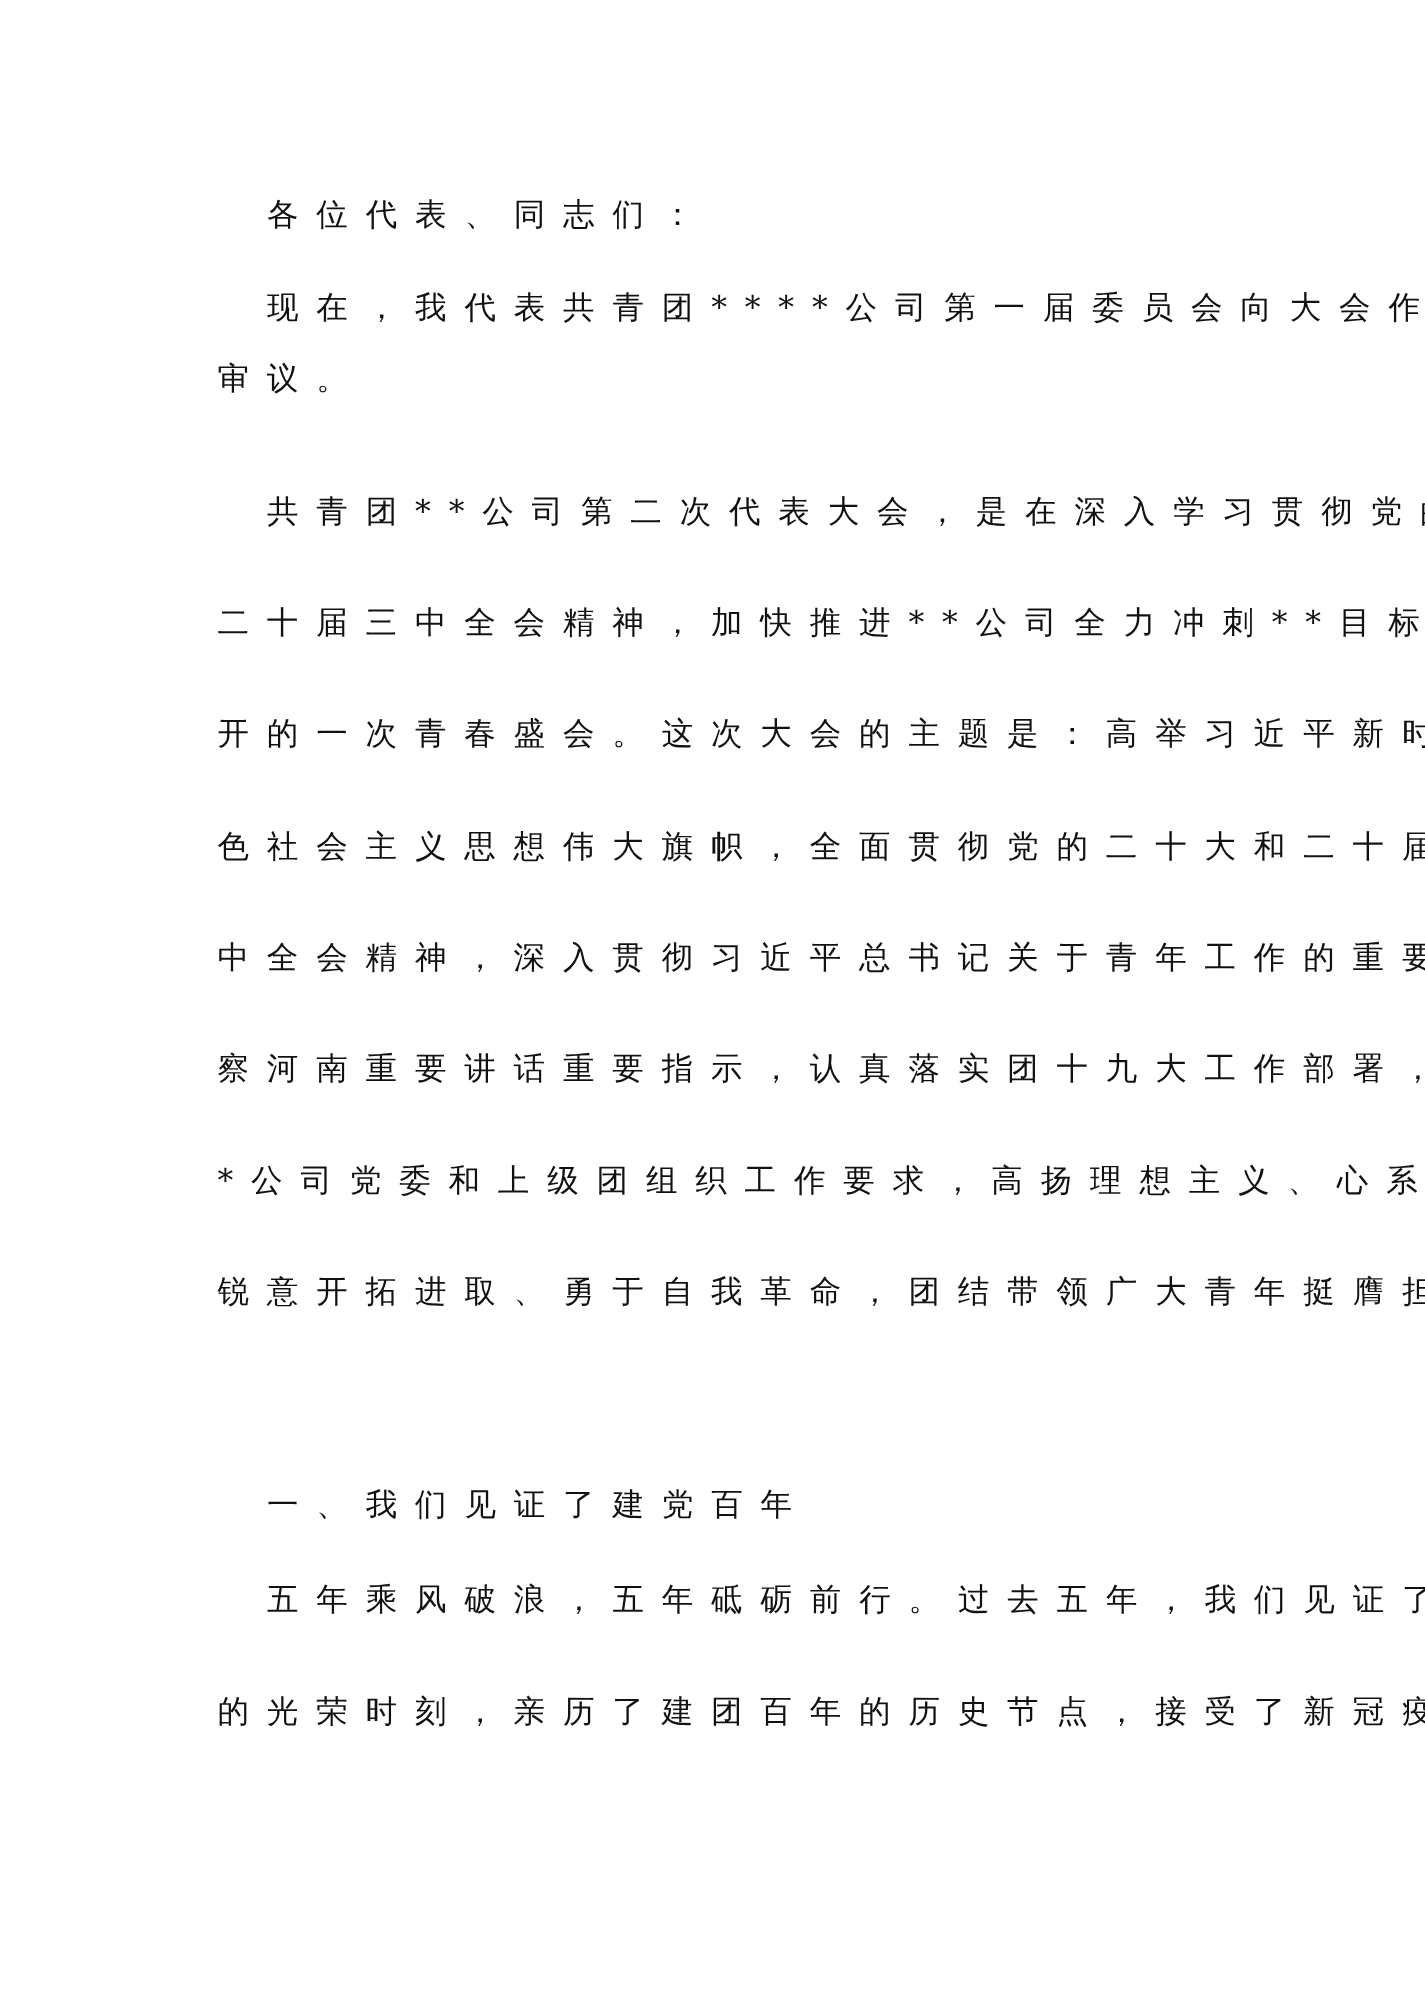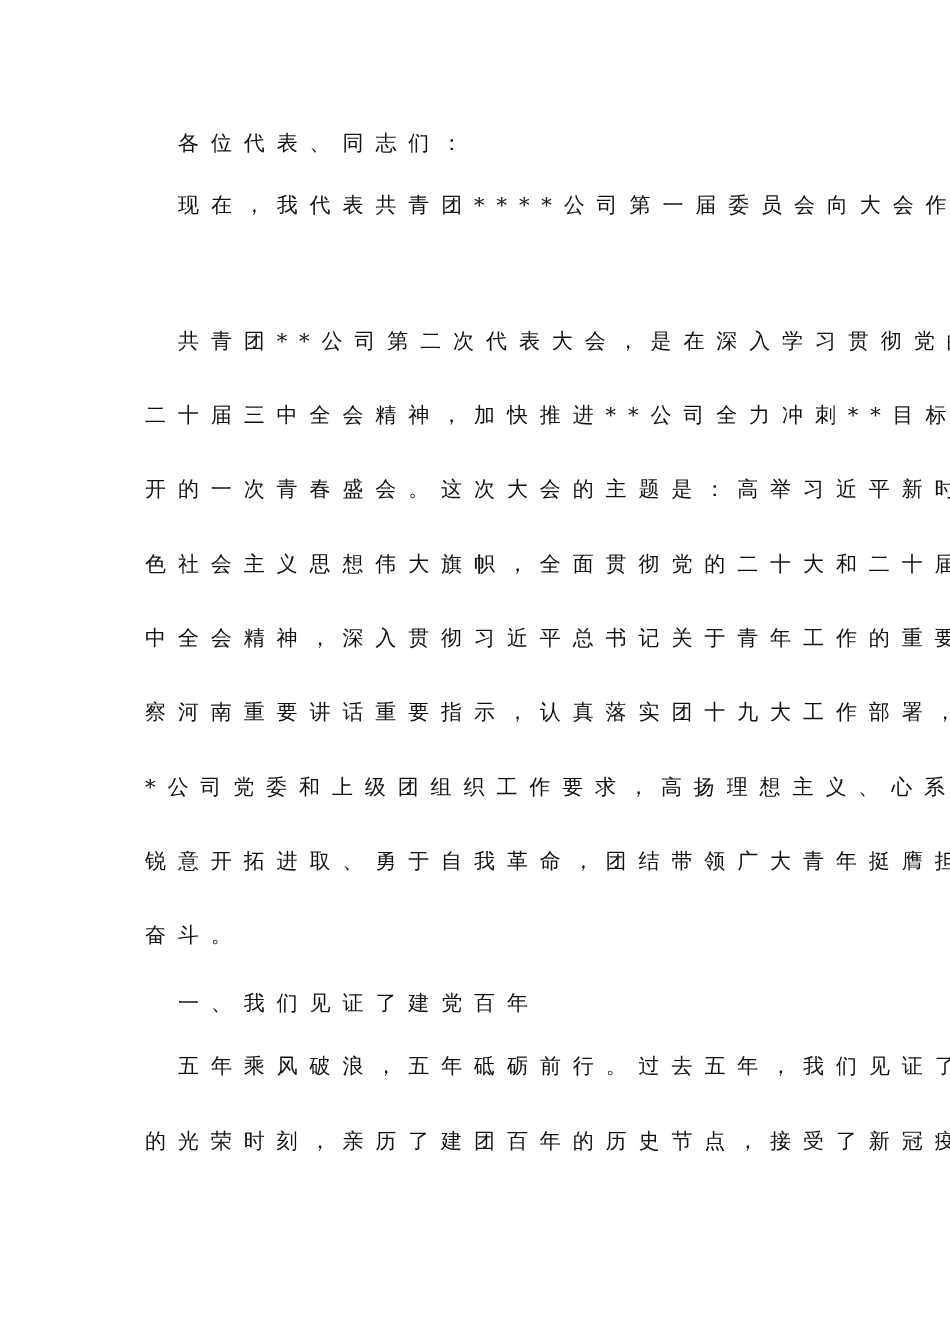--- a/index.html
+++ b/index.html
@@ -34,25 +34,25 @@
       overflow: visible;
     }
     .indent { left: 178px; }
   </style>
 </head>
 <body>
 
 <div class="page">
   <div class="line indent" style="top:131px">各位代表、同志们：</div>
   <div class="line indent" style="top:193px">现在，我代表共青团****公司第一届委员会向大会作报告，请予</div>
+  <div class="line" style="top:240px">审议。</div>
   <div class="line indent" style="top:329px">共青团**公司第二次代表大会，是在深入学习贯彻党的二十大和</div>
   <div class="line" style="top:403px">二十届三中全会精神，加快推进**公司全力冲刺**目标关键时期召</div>
   <div class="line" style="top:477px">开的一次青春盛会。这次大会的主题是：高举习近平新时代中国特</div>
   <div class="line" style="top:552px">色社会主义思想伟大旗帜，全面贯彻党的二十大和二十届二中、三</div>
   <div class="line" style="top:626px">中全会精神，深入贯彻习近平总书记关于青年工作的重要思想和视</div>
   <div class="line" style="top:700px">察河南重要讲话重要指示，认真落实团十九大工作部署，贯彻落实*</div>
   <div class="line" style="top:775px">*公司党委和上级团组织工作要求，高扬理想主义、心系广大青年，</div>
   <div class="line" style="top:849px">锐意开拓进取、勇于自我革命，团结带领广大青年挺膺担当、团结</div>
-  <div class="line" style="top:923px">奋斗。</div>
   <div class="line indent" style="top:991px">一、我们见证了建党百年</div>
   <div class="line indent" style="top:1054px">五年乘风破浪，五年砥砺前行。过去五年，我们见证了建党百年</div>
   <div class="line" style="top:1129px">的光荣时刻，亲历了建团百年的历史节点，接受了新冠疫情的考验</div>
 </div>
 
 </body></html>

